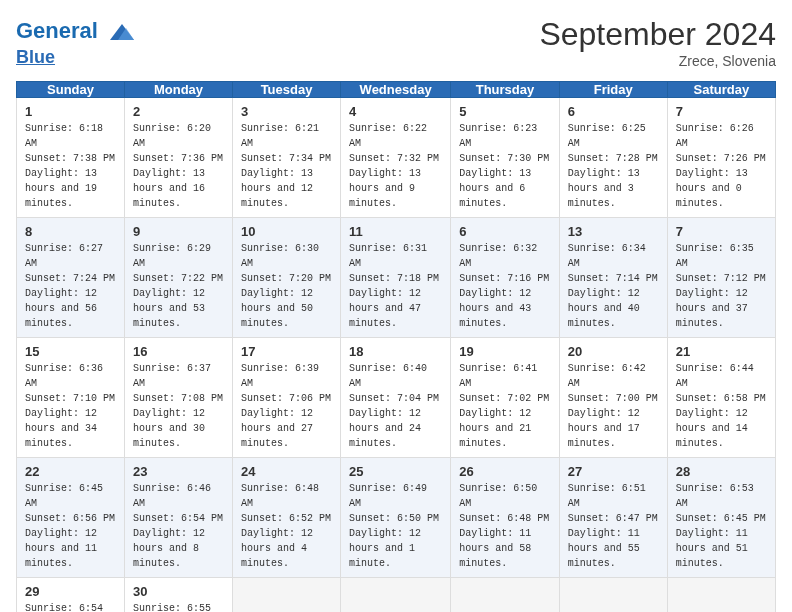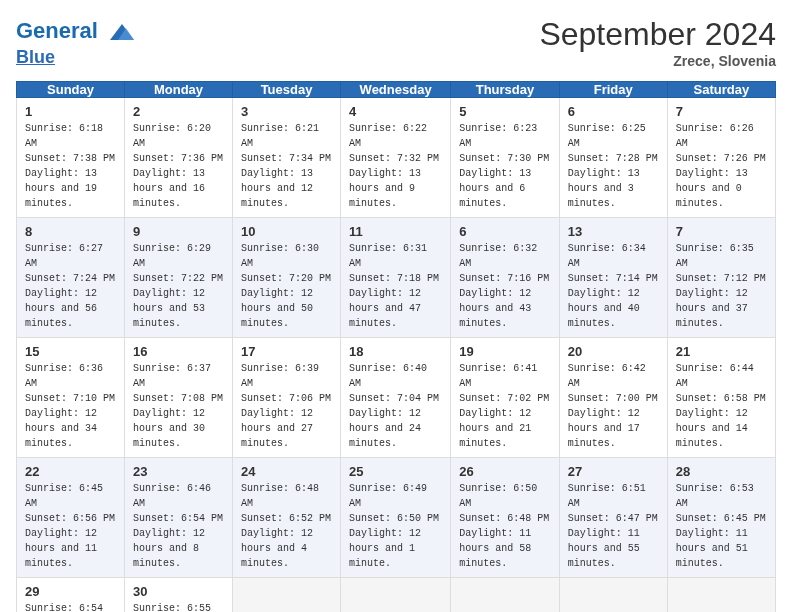--- a/index.html
+++ b/index.html
@@ -38,21 +38,20 @@
       text-align: right;
     }
     .month-title {
       font-size: 32px;
       color: #333;
       font-weight: normal;
     }
     .location {
       font-size: 14px;
       color: #555;
-      font-weight: bold;
     }
     table {
       width: 100%;
       border-collapse: collapse;
       font-size: 11px;
     }
     thead tr {
       background: #2a6bb5;
       color: #fff;
     }

